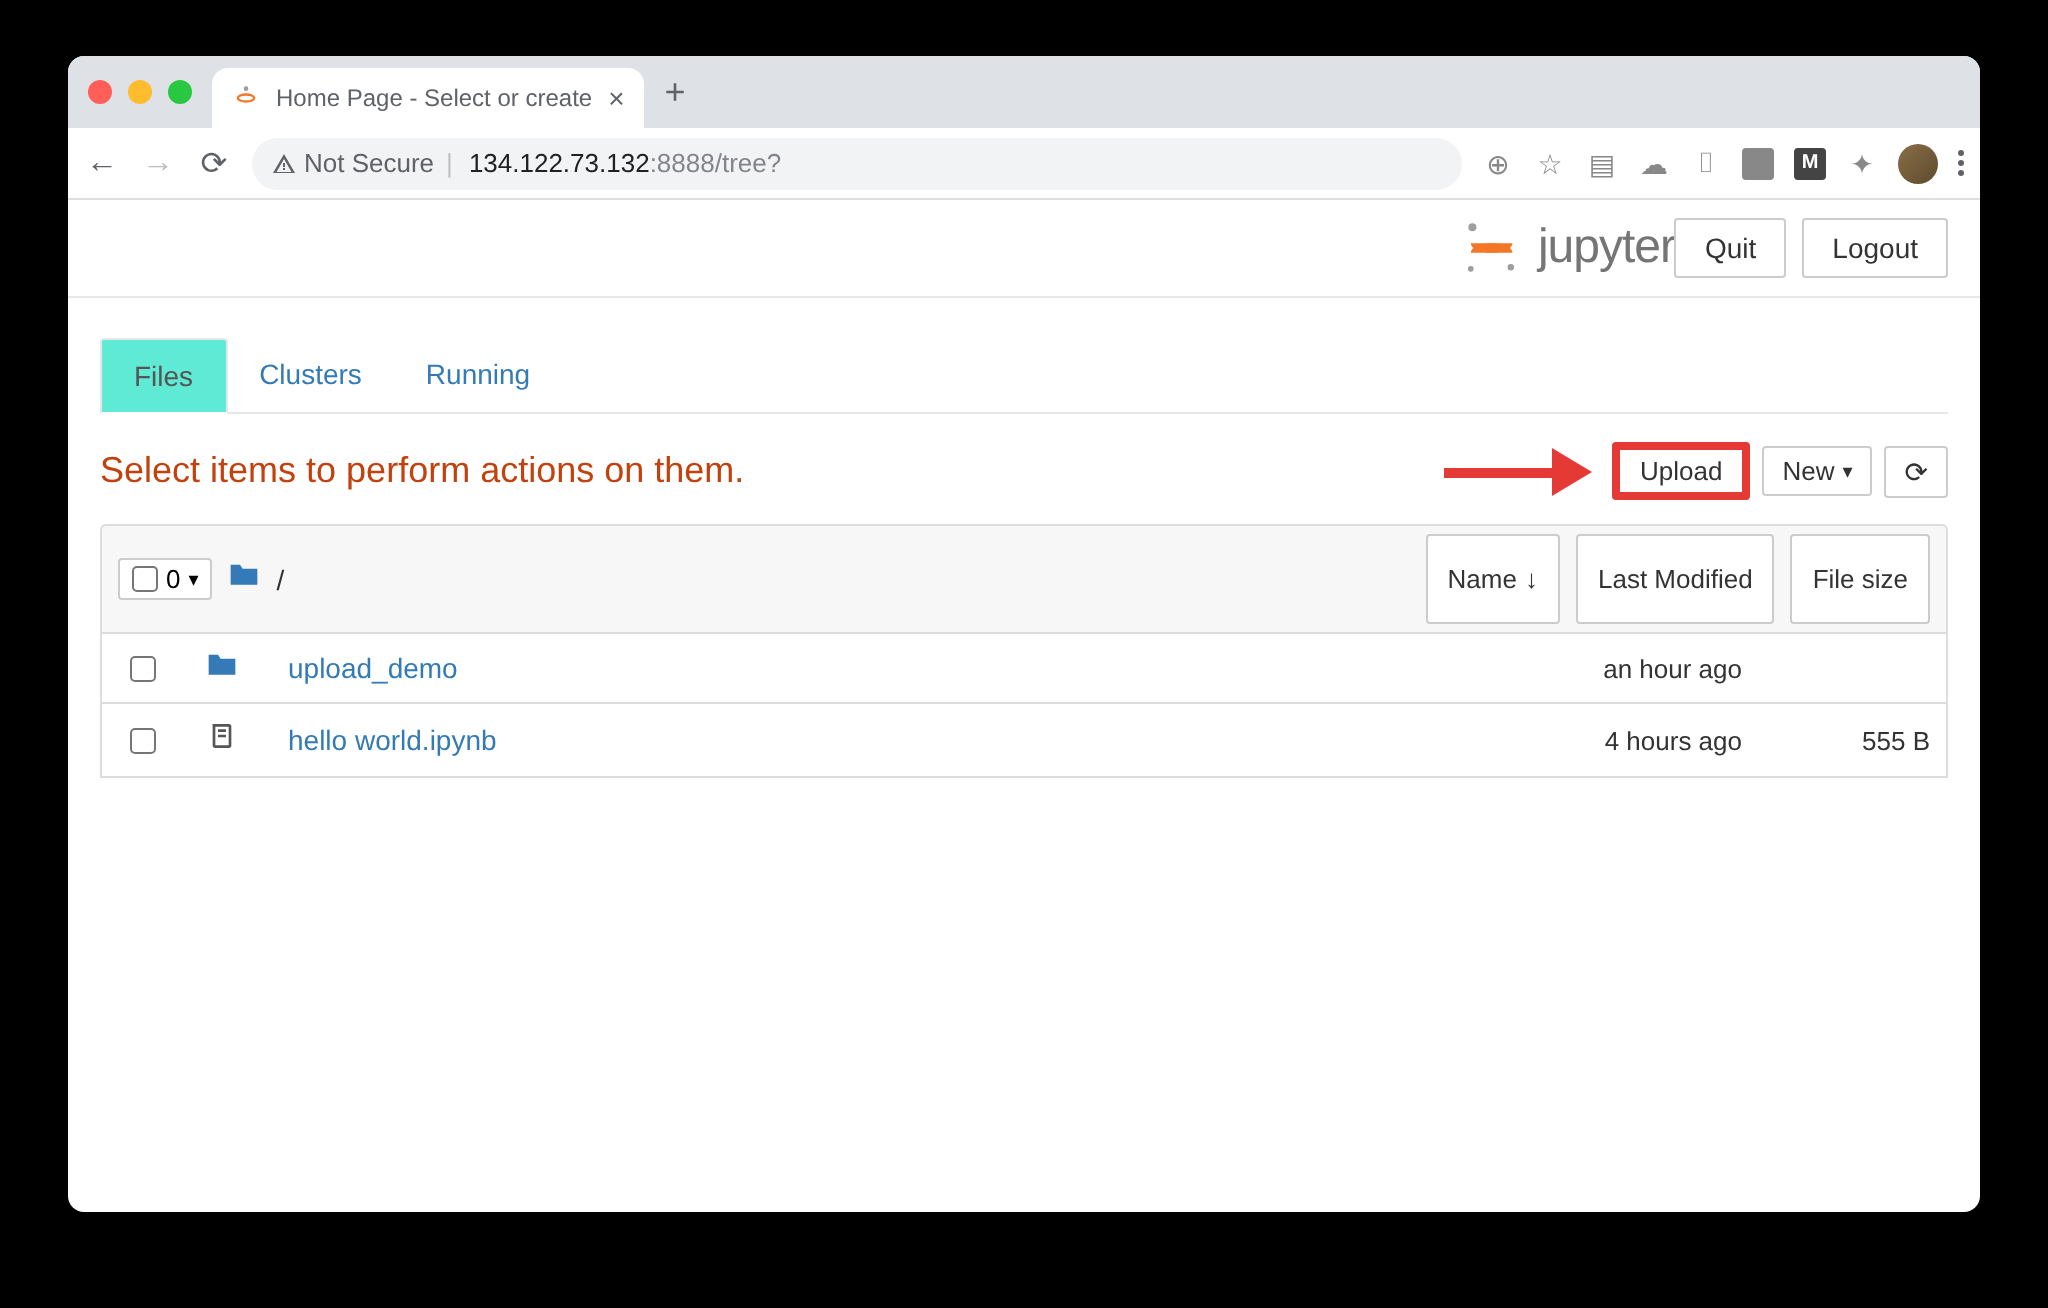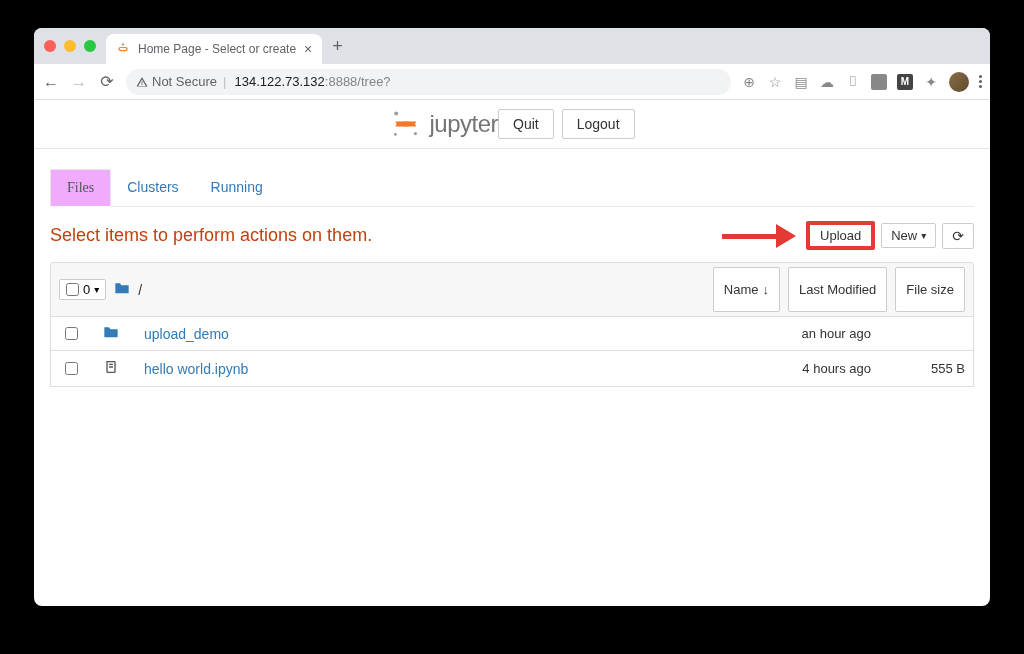--- a/index.html
+++ b/index.html
@@ -83,21 +83,21 @@
   .ext-i.sq{background:#888;border-radius:2px;}
   .ext-i.m{background:#444;color:#fff;border-radius:2px;font-size:10px;font-weight:bold;}
   .avatar{width:20px;height:20px;border-radius:50%;background:linear-gradient(135deg,#8b6f47,#5d4a2f);}
   .kebab{display:flex;flex-direction:column;gap:2px;}
   .kebab span{width:3px;height:3px;background:#5f6368;border-radius:50%;}
   
   .content{flex:1;overflow:auto;}
   .header{
     display:flex;
     align-items:center;
-    justify-content:center;
+    justify-content:flex-end;
     padding:8px 16px;
     border-bottom:1px solid #e7e7e7;
   }
   .logo{display:flex;align-items:center;gap:8px;}
   .logo-mark{width:32px;height:32px;}
   .logo-text{font-size:24px;color:#757575;font-weight:400;letter-spacing:-0.5px;}
   .hdr-btns{display:flex;gap:8px;}
   .hdr-btn{
     border:1px solid #ccc;
     background:#fff;
@@ -118,22 +118,21 @@
     font-size:14px;
     color:#337ab7;
     cursor:pointer;
   }
   .jtab.active{
     color:#555;
     border:1px solid #e7e7e7;
     border-bottom:1px solid #fff;
     margin-bottom:-1px;
     border-radius:2px 2px 0 0;
-    background:#f0abfc;
-    font-family:Liberation Serif, serif;
+    background:#5eead4;
   }
   .actionrow{
     display:flex;
     align-items:center;
     justify-content:space-between;
     padding:14px 0 12px 0;
   }
   .actionrow .txt{font-size:18px;color:#c2410c;}
   .arrow-wrap{position:relative;flex:1;display:flex;justify-content:flex-end;align-items:center;padding-right:10px;}
   .arrow{

